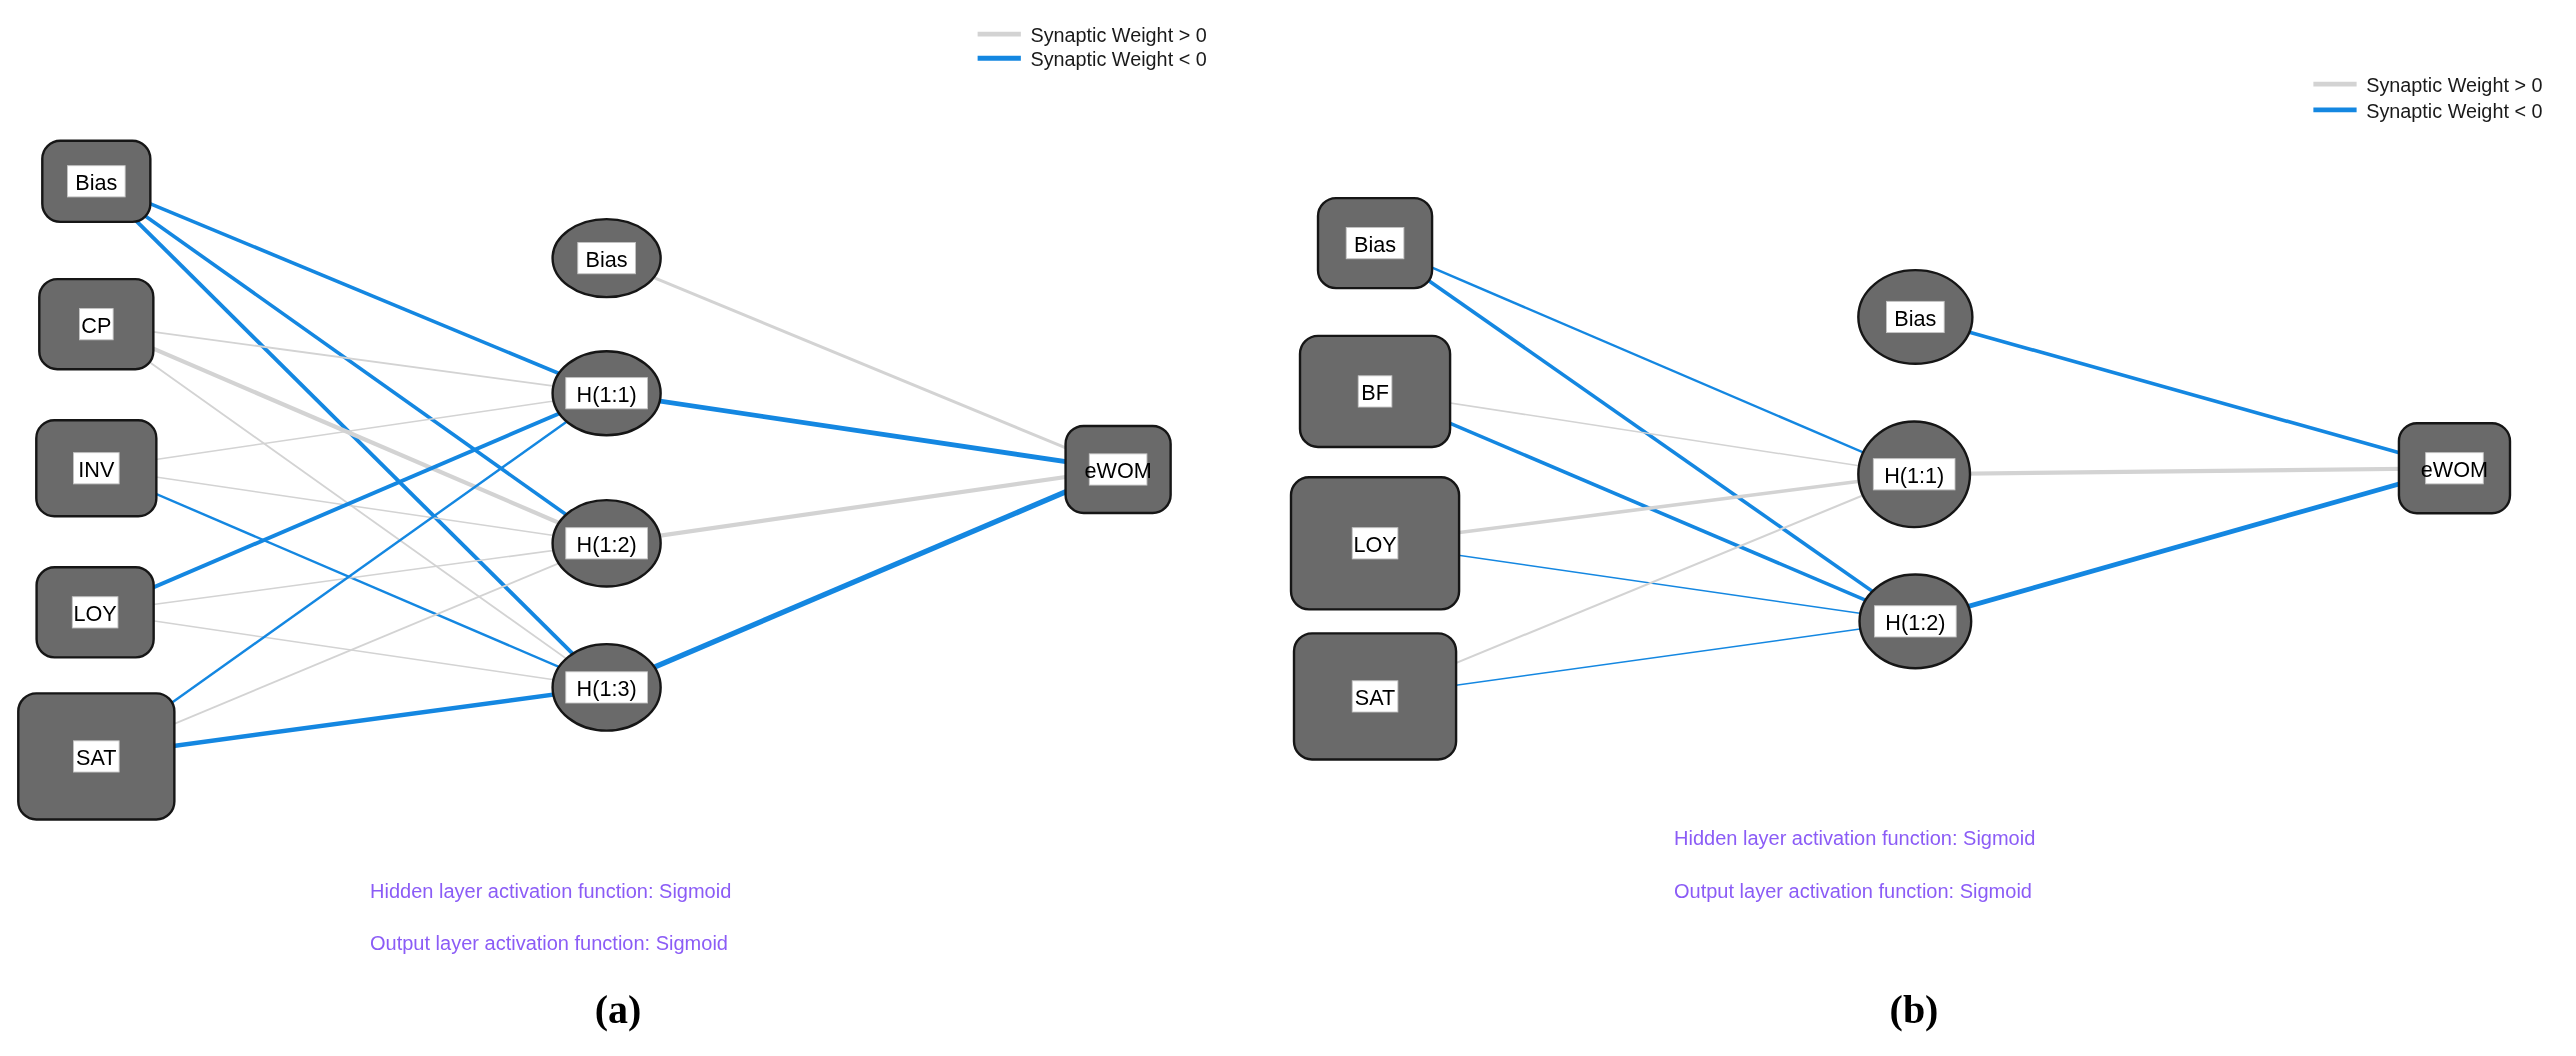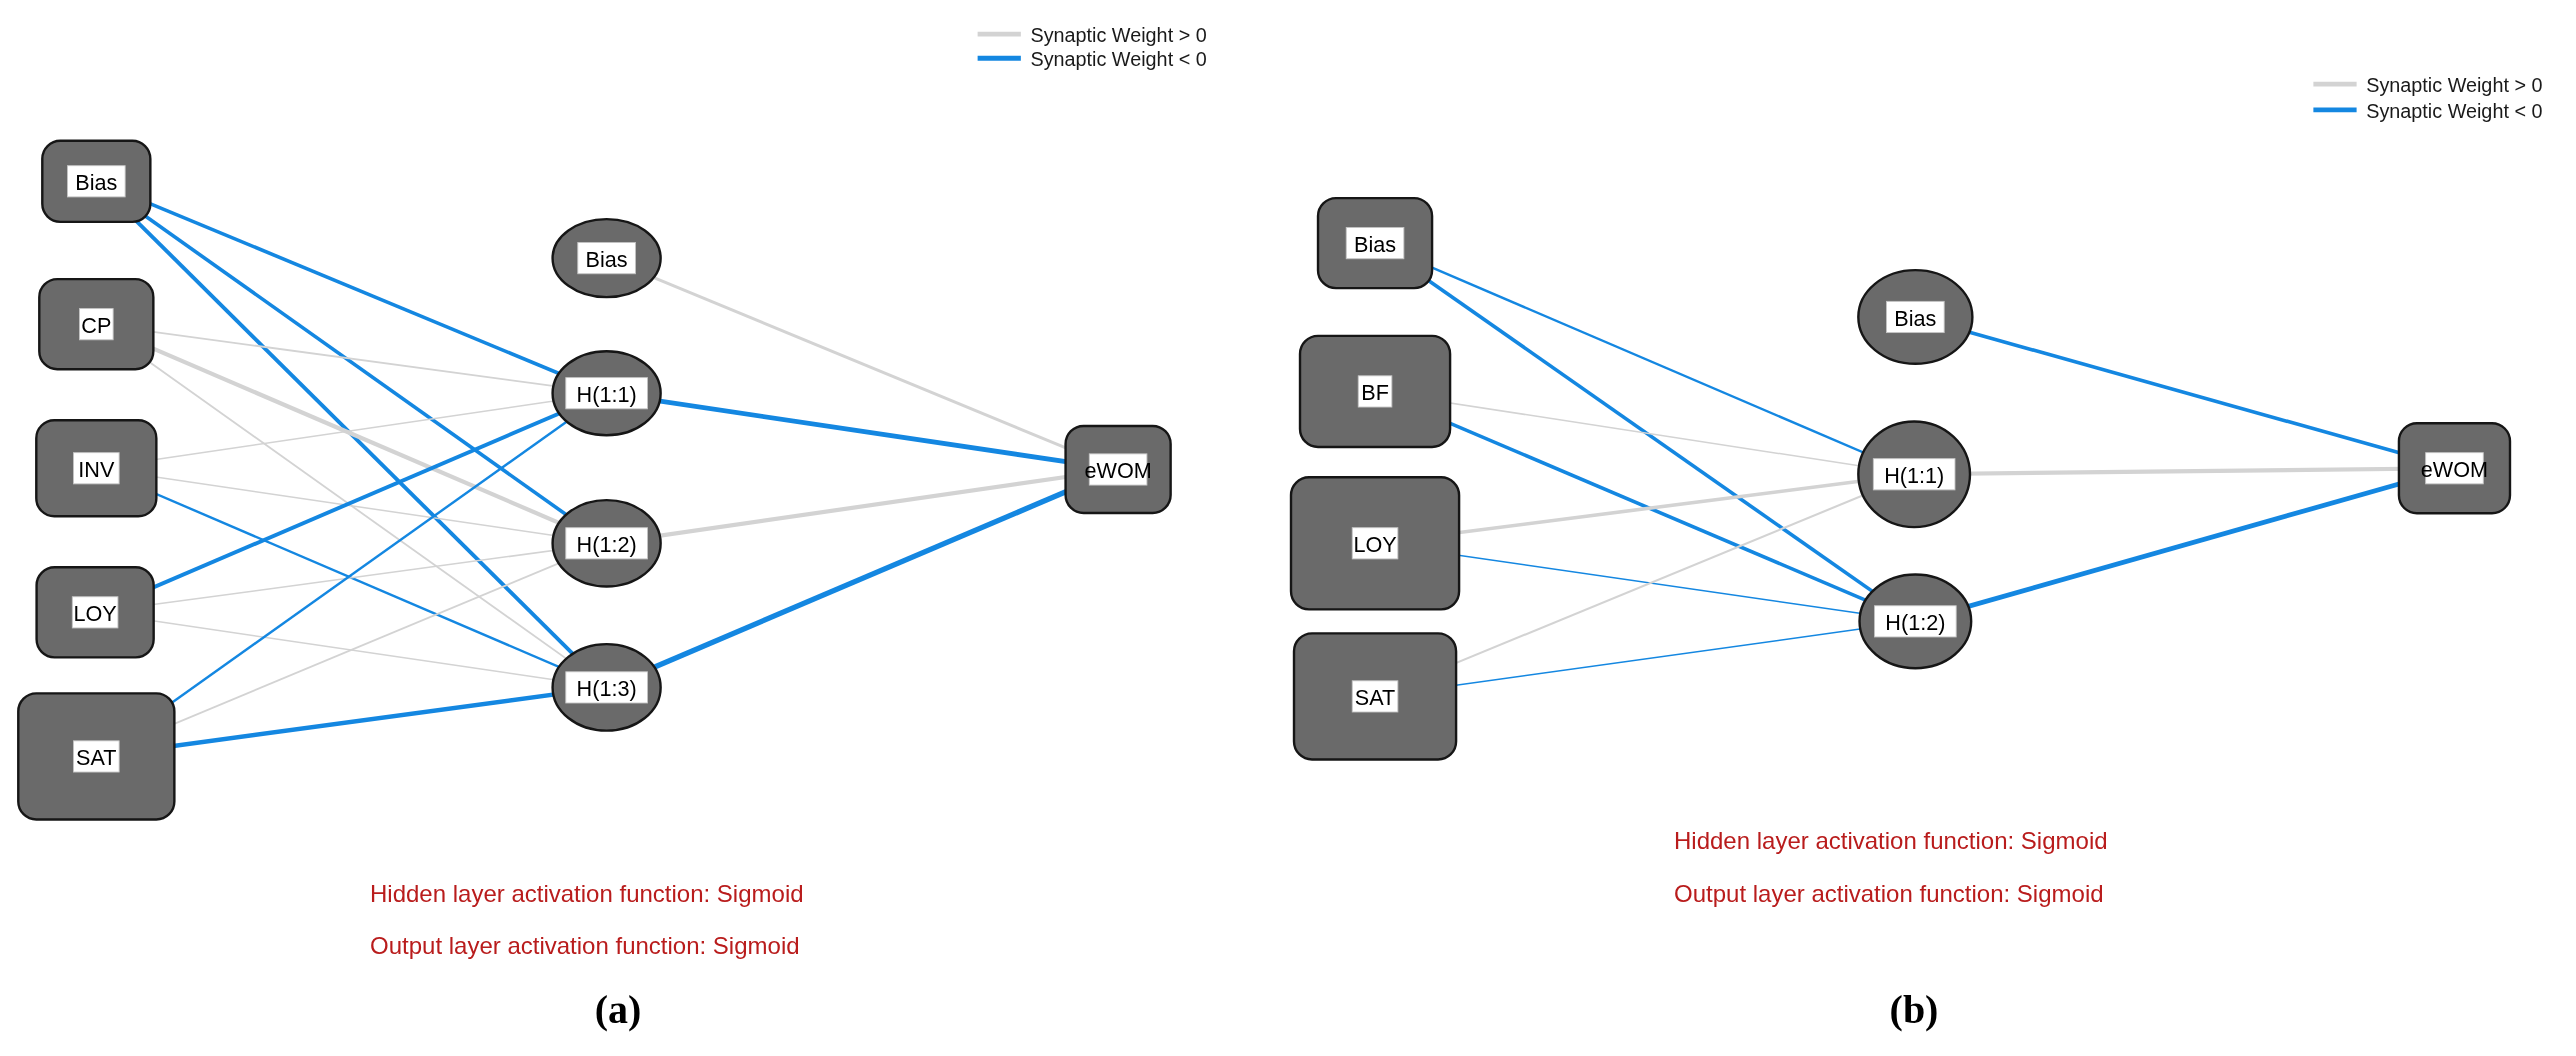--- a/index.html
+++ b/index.html
@@ -1,19 +1,19 @@
 <!DOCTYPE html>
 <html style="font-size:9.6px"><head>
 <meta charset="utf-8">
 <style>
   html,body{margin:0;padding:0;background:#ffffff;}
   .stage{position:relative;width:2576px;height:1056px;background:#ffffff;overflow:hidden;
          font-family:"Liberation Sans",sans-serif;}
   svg#net-svg{position:absolute;left:0;top:0;}
-  .note{position:absolute;font-size:24px;color:#b91c1c;white-space:nowrap;line-height:1.15;text-align:right;}
+  .note{position:absolute;font-size:20px;color:#8b5cf6;white-space:nowrap;line-height:1.15;text-align:right;}
   .note-a1{left:370px;top:880px;}
   .note-a2{left:370px;top:932px;}
   .note-b1{left:1674px;top:827px;}
   .note-b2{left:1674px;top:880px;}
   .caption{position:absolute;font-family:"Liberation Serif",serif;font-weight:bold;font-size:40px;
            color:#000;transform:translateX(-50%);white-space:nowrap;}
   .caption-a{left:618px;top:986px;}
   .caption-b{left:1914px;top:986px;}
 </style>
 </head>

